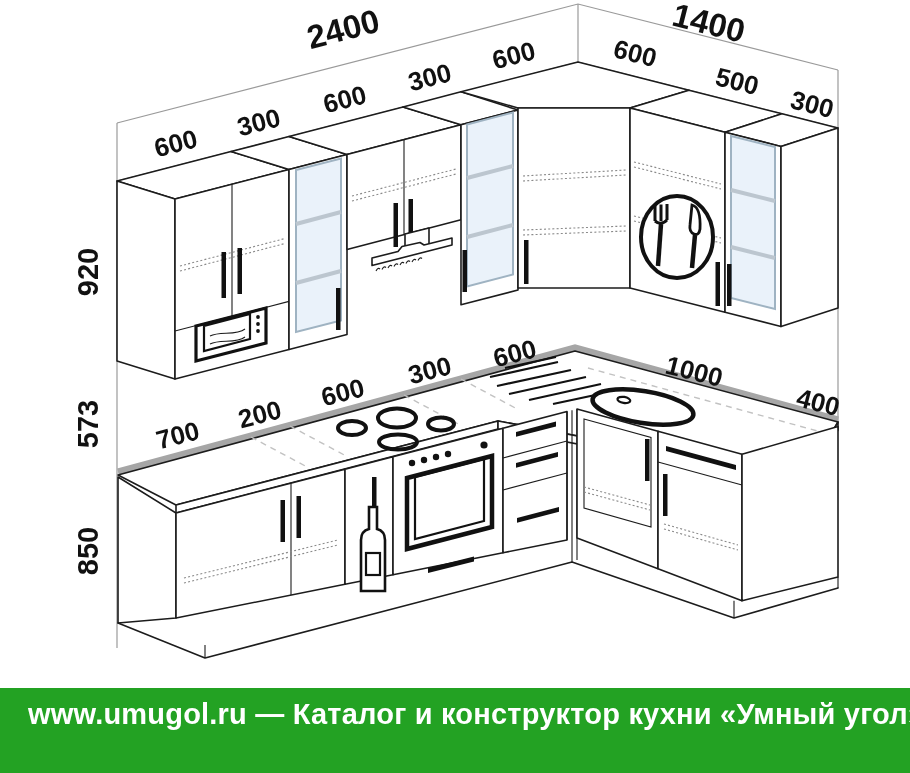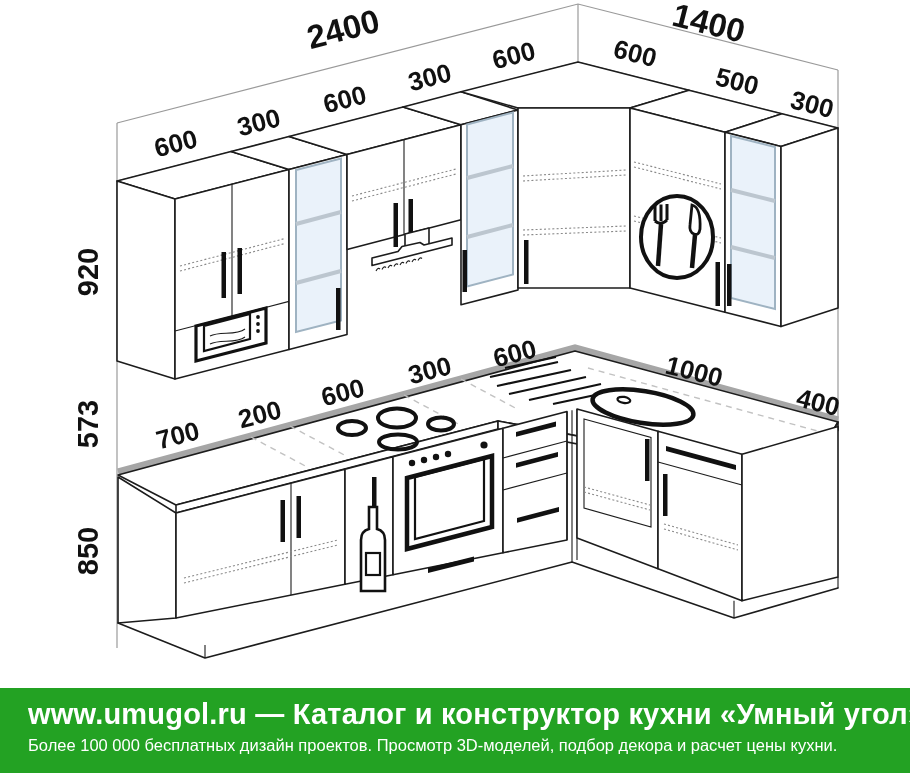--- a/index.html
+++ b/index.html
@@ -269,16 +269,15 @@
       <text class="dim fs26" text-anchor="middle" transform="translate(432,379) rotate(-14.5)">300</text>
       <text class="dim fs26" text-anchor="middle" transform="translate(517,362) rotate(-14.5)">600</text>
 
       <text class="dim fs26" text-anchor="middle" transform="translate(692,380) rotate(14.2)">1000</text>
       <text class="dim fs26" text-anchor="middle" transform="translate(816,411) rotate(14.2)">400</text>
     </g>
   </svg>
 
   <div class="banner">
     <div class="banner-line1">www.umugol.ru — Каталог и конструктор кухни «Умный угол»</div>
-    <div class="banner-line2">Более 100 000 бесплатных дизайн проектов. Просмотр 3D-моделей, подбор декора и расчет цены кухни.</div>
   </div>
 
 </div>
 
 </body></html>

